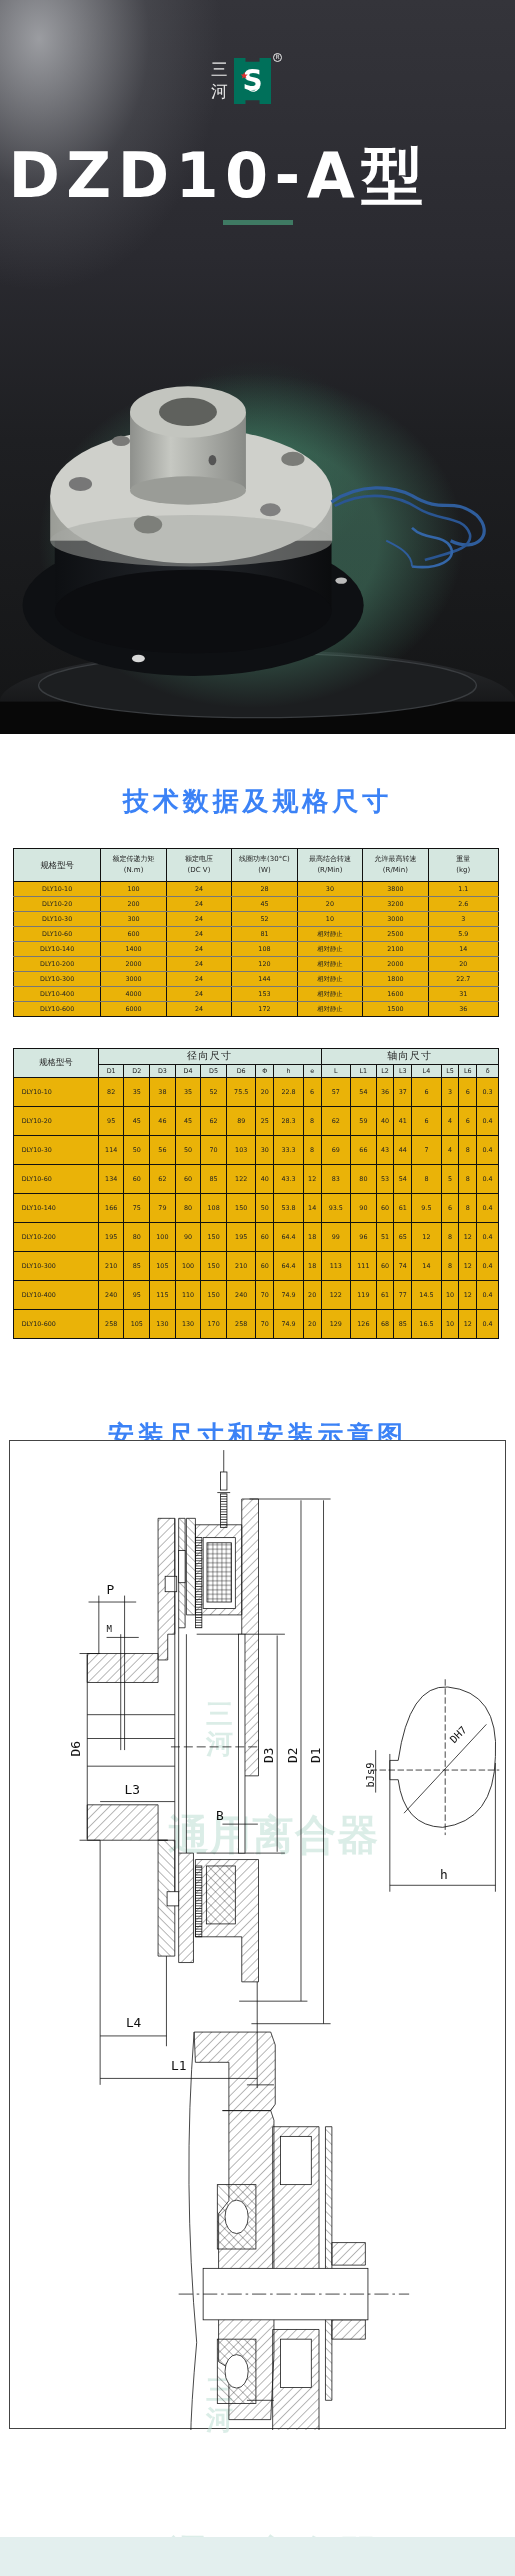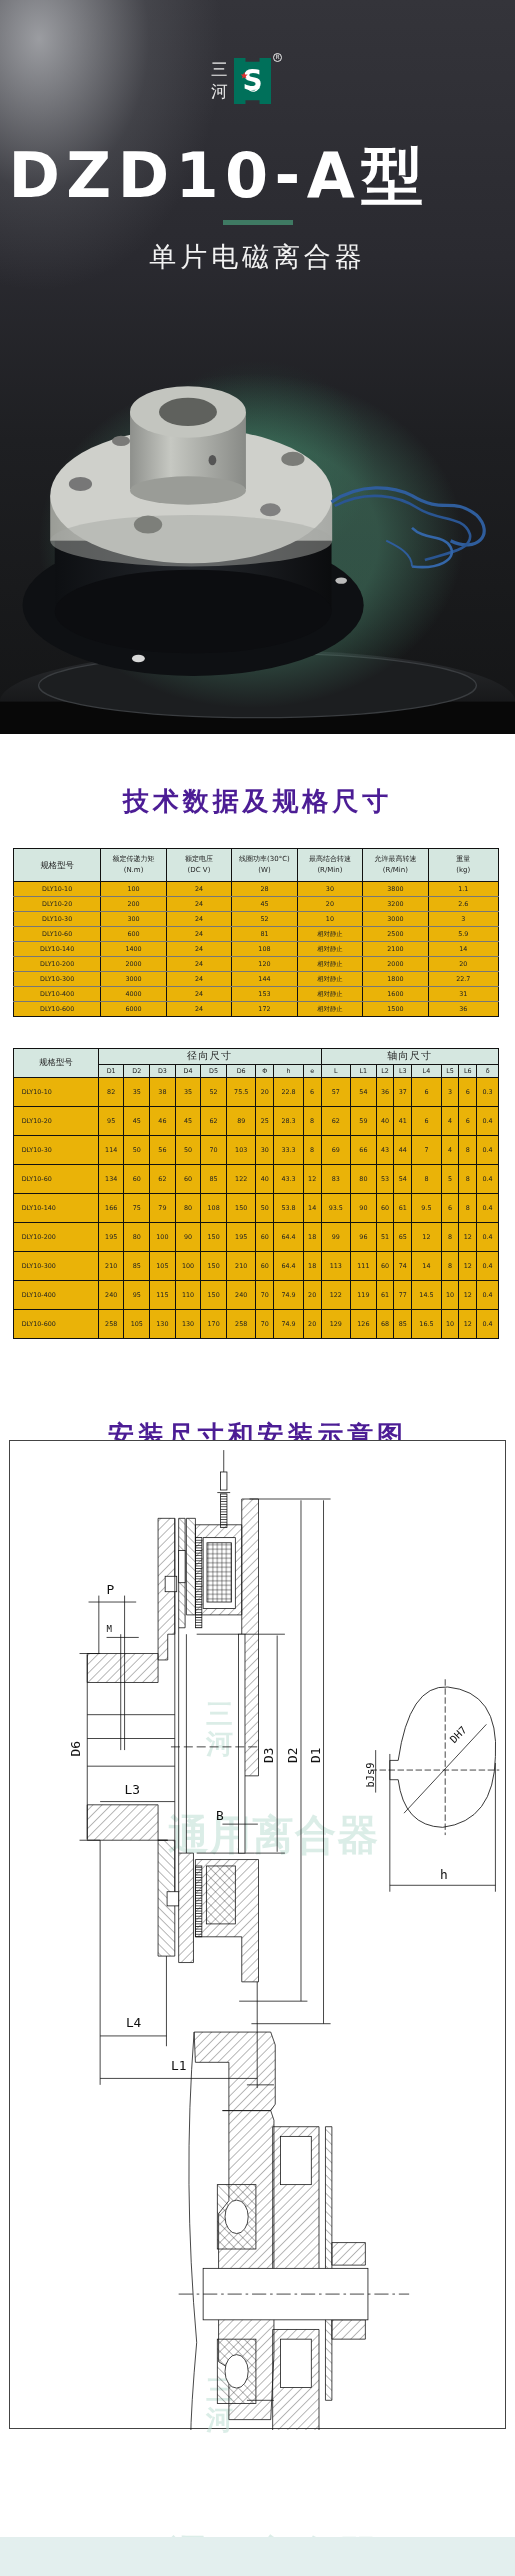--- a/index.html
+++ b/index.html
@@ -16,21 +16,21 @@
   .logo{position:absolute;left:211px;top:53px;width:97px;height:58px;}
   .logo .cn{position:absolute;left:0;top:5.2px;width:14px;color:#e8e8e8;font-size:16.7px;line-height:22px;text-align:center;font-family:"DejaVu Sans",sans-serif;}
   .logo .mark{position:absolute;left:23px;top:5.2px;width:37px;height:46px;}
   .logo .reg{position:absolute;left:62px;top:0;width:9px;height:9px;border:1px solid #eee;border-radius:50%;color:#eee;font-size:5.8px;line-height:7px;text-align:center;}
   .hero-title{position:absolute;left:0;top:140px;width:438px;text-align:center;color:#fff;font-family:"DejaVu Sans",sans-serif;font-weight:bold;font-size:62px;letter-spacing:6.4px;line-height:71px;}
   .hero-bar{position:absolute;left:223px;top:220px;width:70px;height:4.5px;background:#3f7a63;}
   .hero-sub{position:absolute;left:0;top:240px;width:515px;text-align:center;color:#f2f2f2;font-size:27px;letter-spacing:3.9px;line-height:33px;}
   .product{position:absolute;left:0;top:283px;width:515px;height:451px;}
 
   
-  .section-title{position:absolute;left:0;width:515px;text-align:center;font-weight:bold;font-size:26px;letter-spacing:3.9px;color:#4c1d95;}
+  .section-title{position:absolute;left:0;width:515px;text-align:center;font-weight:bold;font-size:26px;letter-spacing:3.9px;color:#3b82f6;}
 
   
   table{border-collapse:collapse;position:absolute;background:#eab308;}
   .spec{left:13px;top:848px;width:486px;font-size:6.4px;}
   .spec th,.spec td{border:0.6px solid #777;text-align:center;color:#222;}
   .spec th{background:#d5e7e0;font-weight:normal;height:33px;line-height:11px;font-size:7px;border-left:1.9px solid #111;border-right:1.9px solid #111;border-top:1.9px solid #111;border-bottom:1.9px solid #111;}
   .spec th:first-child{font-size:8.4px;}
   .spec td{height:15px;border-left:1.9px solid #111;border-right:1.9px solid #111;font-size:6.4px;}
   .spec tr:last-child td{border-bottom:1.9px solid #111;}
 
@@ -60,21 +60,20 @@
       <path d="M0 0 H18 V6 H40 V0 H58 V72 H40 V66 H18 V72 H0 Z" fill="#00705a"></path>
       <text x="29" y="50" text-anchor="middle" font-family="DejaVu Sans, sans-serif" font-weight="bold" font-size="44" fill="#fff">S</text>
       <path d="M20 46 Q30 58 40 46" stroke="#fff" stroke-width="2" fill="none"></path>
       <polygon points="16,22 17.5,26 21.5,26 18.5,28.5 19.5,32 16,30 12.5,32 13.5,28.5 10.5,26 14.5,26" fill="#e23030"></polygon>
     </svg>
     <div class="reg">R</div>
   </div>
 
   <h1 class="hero-title">DZD10-A型</h1>
   <div class="hero-bar"></div>
-  <div class="hero-sub">单片电磁离合器</div>
 
   <svg class="product" viewBox="0 0 800 700">
     <defs>
       <linearGradient id="plate" x1="0" y1="0" x2="1" y2="0">
         <stop offset="0" stop-color="#9a9c96"></stop>
           <stop offset="0.4" stop-color="#d6d7d2"></stop>
           <stop offset="1" stop-color="#a8aaa6"></stop>
       </linearGradient>
       <linearGradient id="hub" x1="0" y1="0" x2="1" y2="0">
         <stop offset="0" stop-color="#8e908c"></stop>

